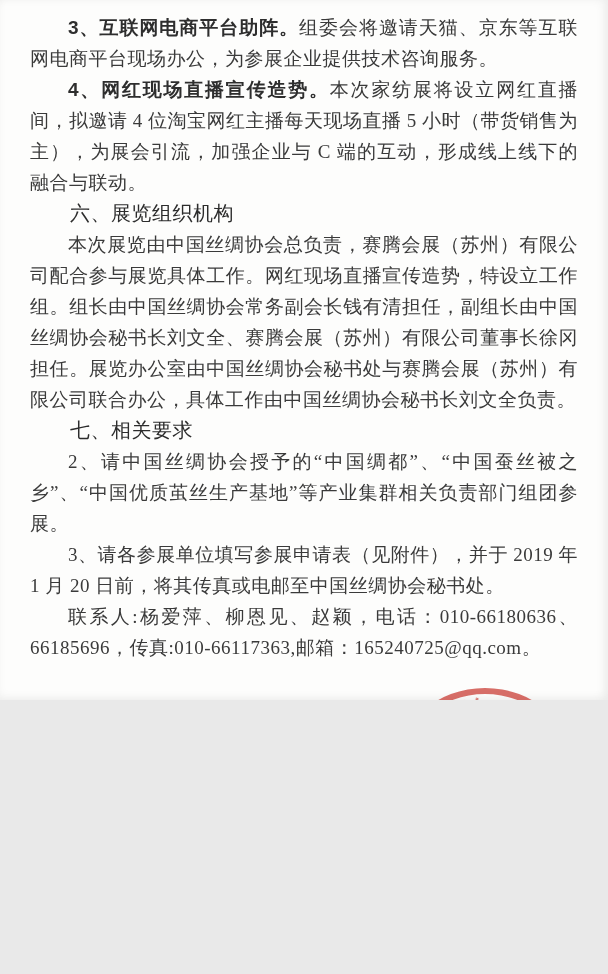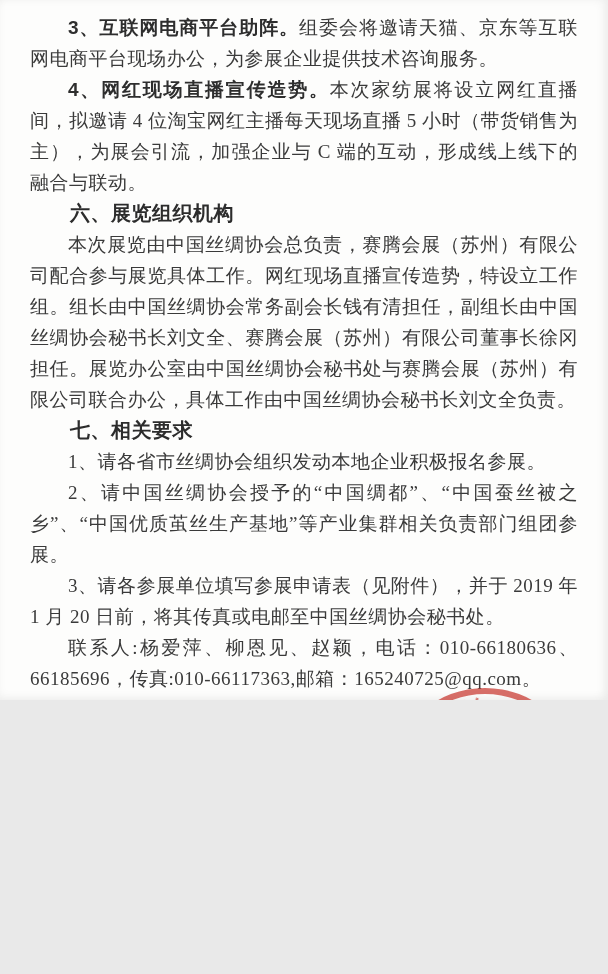--- a/index.html
+++ b/index.html
@@ -27,21 +27,21 @@
     font-family: "Liberation Sans", "DejaVu Sans", sans-serif;
     font-weight: bold;
     color: #2e2e2e;
   }
   .sec-heading {
     margin: 0;
     font-size: 20px;
     line-height: 31px;
     text-indent: 2em;
     font-family: "Liberation Sans", "DejaVu Sans", sans-serif;
-    font-weight: bold;
+    font-weight: normal;
     color: #2c2c2c;
   }
   .email-underline { text-underline-offset: 3px; }
   .attachment-line { margin-top: 18px; }
 
   
   .seal {
     position: absolute;
     left: 396px; top: 688px;
     width: 178px; height: 160px;
@@ -133,21 +133,20 @@
     <p class="para"><span class="lead-bold">3、互联网电商平台助阵。</span><span>组委会将邀请天猫、京东等互联网电商平台现场办公，为参展企业提供技术咨询服务。</span></p>
 
     <p class="para"><span class="lead-bold">4、网红现场直播宣传造势。</span><span>本次家纺展将设立网红直播间，拟邀请 4 位淘宝网红主播每天现场直播 5 小时（带货销售为主），为展会引流，加强企业与 C 端的互动，形成线上线下的融合与联动。</span></p>
 
     <h3 class="sec-heading">六、展览组织机构</h3>
 
     <p class="para">本次展览由中国丝绸协会总负责，赛腾会展（苏州）有限公司配合参与展览具体工作。网红现场直播宣传造势，特设立工作组。组长由中国丝绸协会常务副会长钱有清担任，副组长由中国丝绸协会秘书长刘文全、赛腾会展（苏州）有限公司董事长徐冈担任。展览办公室由中国丝绸协会秘书处与赛腾会展（苏州）有限公司联合办公，具体工作由中国丝绸协会秘书长刘文全负责。</p>
 
     <h3 class="sec-heading">七、相关要求</h3>
 
-    <p class="para">1、请各省市丝绸协会组织发动本地企业积极报名参展。</p>
 
     <p class="para">2、请中国丝绸协会授予的“中国绸都”、“中国蚕丝被之乡”、“中国优质茧丝生产基地”等产业集群相关负责部门组团参展。</p>
 
     <p class="para">3、请各参展单位填写参展申请表（见附件），并于 2019 年 1 月 20 日前，将其传真或电邮至中国丝绸协会秘书处。</p>
 
     <p class="para"><span>联系人:杨爱萍、柳恩见、赵颖，电话：010-66180636、66185696，传真:010-66117363,邮箱：</span><span class="email-underline">165240725@qq.com</span><span>。</span></p>
 
 
   </div>
 

